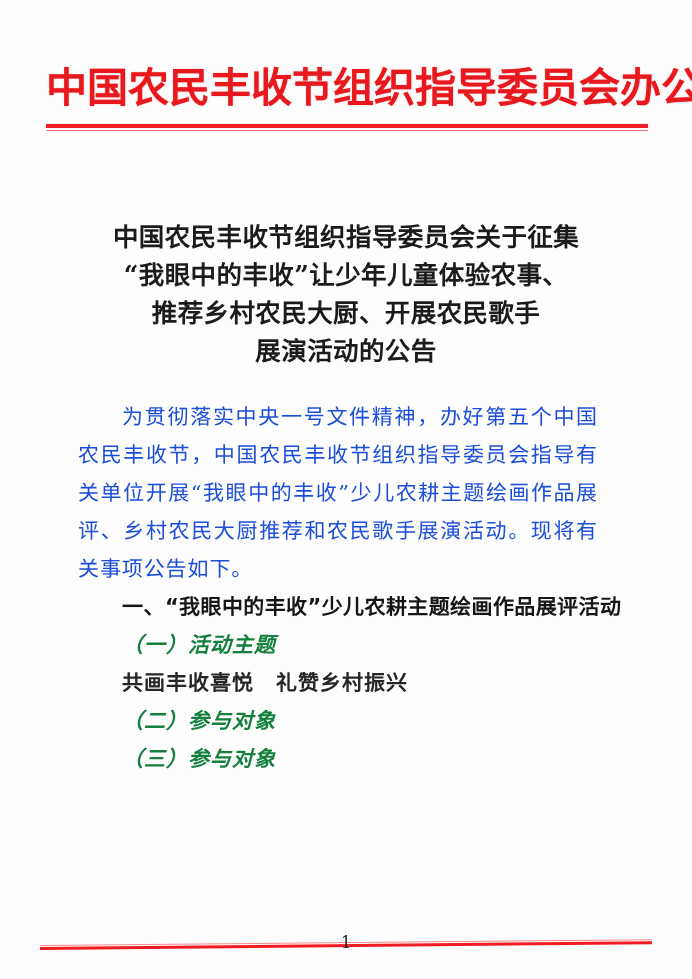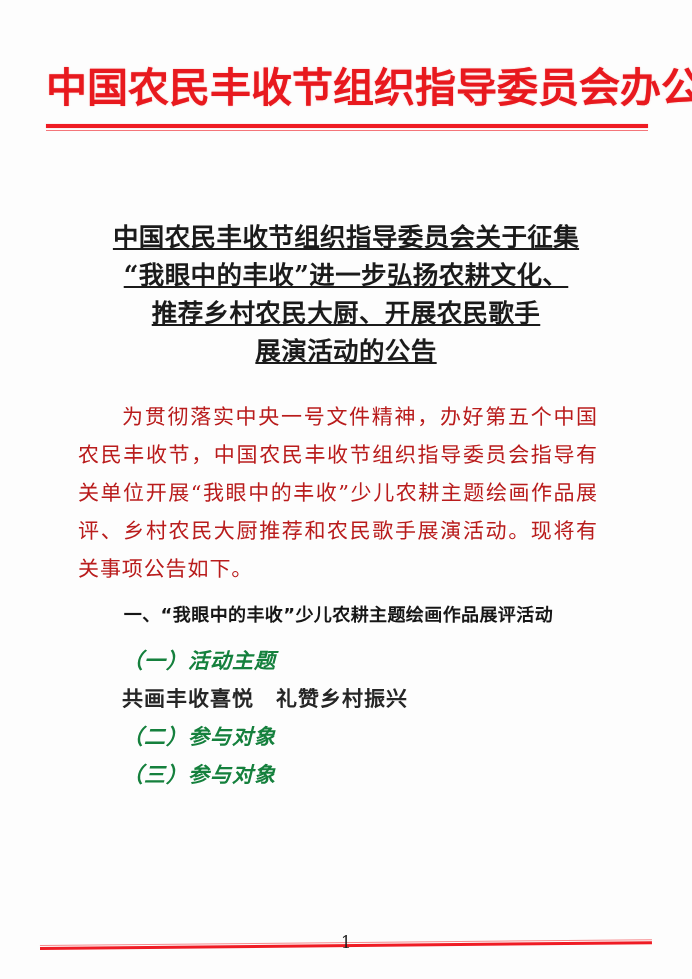--- a/index.html
+++ b/index.html
@@ -82,50 +82,49 @@
     font-family: "DejaVu Serif", "Liberation Serif", serif;
     font-weight: bold;
     font-size: 25.5px;
     line-height: 38px;
     letter-spacing: 0.4px;
     color: #1b1b1b;
   }
   .doc-title .tline {
     display: block;
     white-space: nowrap;
-    text-decoration: underline;
   }
 
   
   .body-block {
     position: absolute;
     left: 78px;
     top: 398px;
     width: 520px;
   }
   .para {
     font-family: "DejaVu Serif", "Liberation Serif", serif;
     font-size: 21px;
     line-height: 38px;
-    color: #b91c1c;
+    color: #1d4ed8;
     text-align: justify;
     text-justify: inter-ideograph;
     margin: 0;
     letter-spacing: 0.9px;
   }
   .para.indent {
     text-indent: 2.1em;
   }
   .h-section {
     font-family: "DejaVu Sans", "Liberation Sans", sans-serif;
     font-weight: bold;
-    font-size: 18px;
+    font-size: 21px;
     line-height: 38px;
     color: #161616;
-    margin: 8px;
+    margin: 0;
     text-indent: 2.1em;
     letter-spacing: 0.4px;
     white-space: nowrap;
   }
   .h-sub {
     font-family: "DejaVu Serif", "Liberation Serif", serif;
     font-weight: bold;
     font-style: italic;
     font-size: 21px;
     line-height: 38px;
@@ -216,21 +215,21 @@
       </div>
   </div>
 
   <div class="rule-group">
     <div class="rule-thick"></div>
     <div class="rule-thin"></div>
   </div>
 
   <div class="doc-title">
     <span class="tline">中国农民丰收节组织指导委员会关于征集</span>
-    <span class="tline">“我眼中的丰收”进一步弘扬农耕文化、</span>
+    <span class="tline">“我眼中的丰收”让少年儿童体验农事、</span>
     <span class="tline">推荐乡村农民大厨、开展农民歌手</span>
     <span class="tline">展演活动的公告</span>
   </div>
 
   <div class="body-block">
     <p class="para indent">为贯彻落实中央一号文件精神，办好第五个中国农民丰收节，中国农民丰收节组织指导委员会指导有关单位开展“我眼中的丰收”少儿农耕主题绘画作品展评、乡村农民大厨推荐和农民歌手展演活动。现将有关事项公告如下。</p>
     <p class="h-section">一、“我眼中的丰收”少儿农耕主题绘画作品展评活动</p>
     <p class="h-sub">（一）活动主题</p>
     <p class="plain-line">共画丰收喜悦　礼赞乡村振兴</p>
     <p class="h-sub">（二）参与对象</p>

